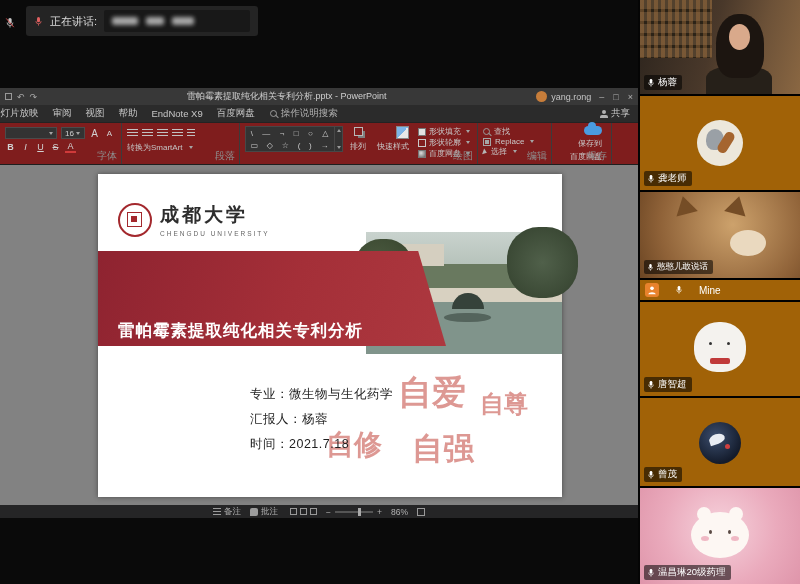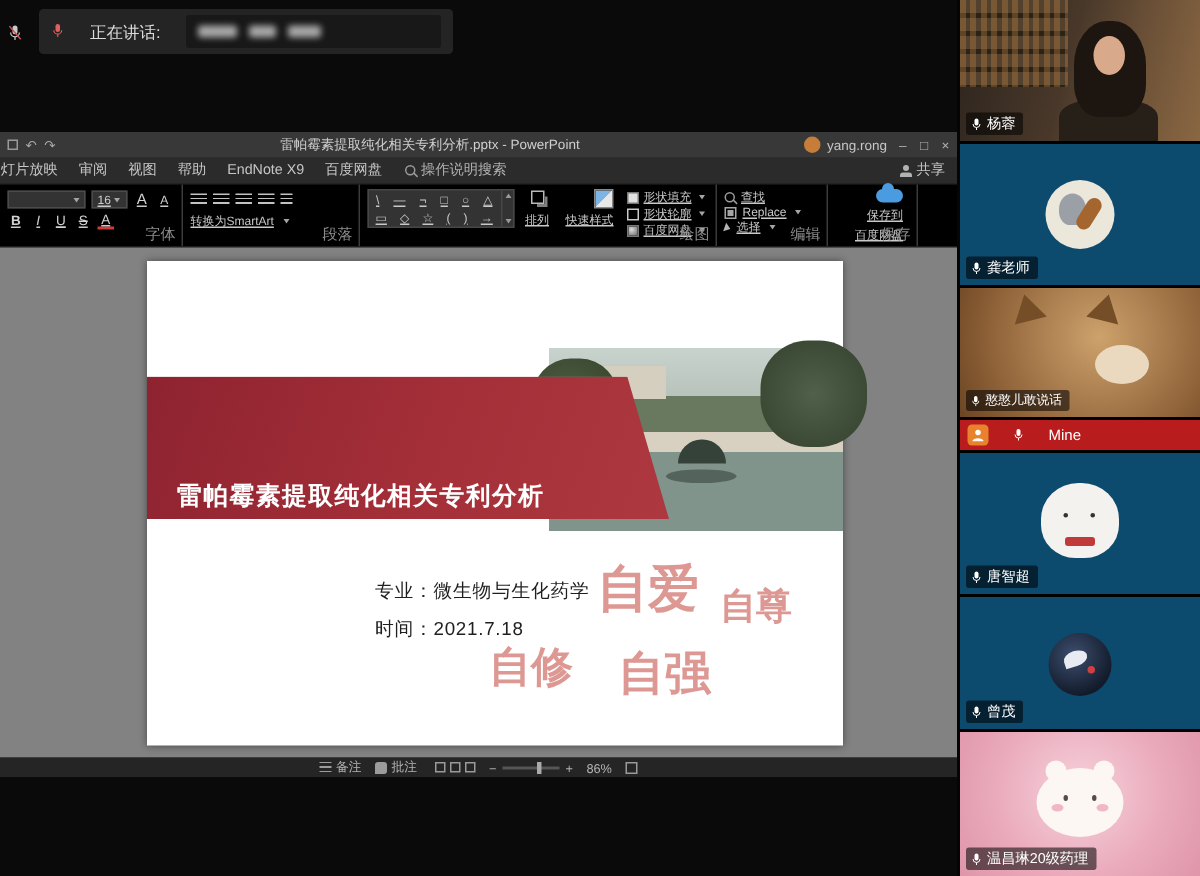--- a/index.html
+++ b/index.html
@@ -10,23 +10,23 @@
   }
   #stage { position:absolute; inset:0; width:800px; height:584px; background:#050505; }
 
   
   .main { position:absolute; left:0; top:0; width:638px; height:584px; background:#0a0a0a; }
 
   .edge-mic { position:absolute; left:5px; top:13px; color:#c9c9c9; }
   .mic { display:inline-block; vertical-align:middle; }
 
   .speakbar {
-    position:absolute; left:26px; top:6px; width:276px; height:30px;
+    position:absolute; left:26px; top:6px; width:232px; height:30px;
     background:#242424; border-radius:3px; display:flex; align-items:center;
-    padding:0 8px; gap:17px;
+    padding:0 8px; gap:7px;
   }
   .speakbar .sp-label { color:#dcdcdc; font-size:11px; white-space:nowrap; }
   .names-box { flex:1; height:22px; background:#181818; border-radius:2px; position:relative; overflow:hidden; }
   .scribble { position:absolute; top:7px; height:8px; background:#d8d8d8; filter:blur(2.2px); opacity:.75; border-radius:2px; }
 
   
   .ppt { position:absolute; left:0; top:88px; width:638px; height:430px; background:#2b2b2b; }
 
   .ppt-titlebar {
     height:17px; background:#383838; display:flex; align-items:center;
@@ -47,21 +47,21 @@
   .tab.clip { margin-left:-16px; }
   .mb-search { display:flex; align-items:center; gap:4px; margin-left:8px; color:#b2b2b2; white-space:nowrap; }
   .mag { width:7px; height:7px; border:1px solid #9a9a9a; border-radius:50%; position:relative; display:inline-block; }
   .mag::after { content:""; position:absolute; width:4px; height:1px; background:#9a9a9a; transform:rotate(45deg); right:-3px; bottom:-1px; }
   .mb-share { margin-left:auto; margin-right:8px; display:flex; align-items:center; gap:4px; white-space:nowrap; }
   .person-ico { width:7px; height:8px; position:relative; display:inline-block; }
   .person-ico::before { content:""; position:absolute; left:2px; top:0; width:4px; height:4px; border-radius:50%; background:#b2b2b2; }
   .person-ico::after { content:""; position:absolute; left:0; bottom:0; width:8px; height:3px; border-radius:2px 2px 0 0; background:#b2b2b2; }
 
   
-  .ribbon { height:42px; background:#000000; display:flex; border-bottom:1px solid #1e1e1e; font-size:8px; color:#c9c9c9;text-decoration:underline; }
+  .ribbon { height:42px; background:#7f1d1d; display:flex; border-bottom:1px solid #1e1e1e; font-size:8px; color:#c9c9c9; }
   .group { position:relative; border-right:1px solid #3b3b3b; padding:3px 5px 11px 5px; }
   .group-label { position:absolute; bottom:1px; left:0; right:4px; text-align:right; font-size:10px; color:#8d8d8d; }
   .rrow { display:flex; align-items:center; gap:4px; height:14px; }
   .fbox { background:#333; border:1px solid #4b4b4b; height:12px; display:inline-flex; align-items:center; padding:0 3px; color:#cfcfcf; font-size:8px; }
   .fbox.name { width:52px; }
   .fbox.size { width:24px; }
   .caret { display:inline-block; width:0; height:0; border-left:2.5px solid transparent; border-right:2.5px solid transparent; border-top:3px solid #a5a5a5; margin-left:2px; }
   .tg { font-size:9px; color:#d2d2d2; width:11px; text-align:center; display:inline-block; }
   .tg.b { font-weight:bold; } .tg.i { font-style:italic; } .tg.u { text-decoration:underline; } .tg.s { text-decoration:line-through; }
   .tg.acolor { border-bottom:2px solid #d03a3a; line-height:9px; }
@@ -135,23 +135,23 @@
   .notes-ico { background:repeating-linear-gradient(to bottom,#9c9c9c 0 1px,transparent 1px 3px); }
   .comments-ico { background:#9c9c9c; border-radius:2px 2px 2px 0; }
   .view-sq { width:7px; height:7px; border:1px solid #9a9a9a; display:inline-block; margin-left:3px; }
   .zoomer { display:flex; align-items:center; gap:4px; }
   .ztrack { width:38px; height:2px; background:#555; position:relative; display:inline-block; }
   .zthumb { position:absolute; left:60%; top:-3px; width:3px; height:8px; background:#aaa; }
   .fit-ico { width:8px; height:8px; border:1px solid #9a9a9a; display:inline-block; }
 
   
   .sidebar { position:absolute; left:640px; top:0; width:160px; height:584px; background:#000; display:flex; flex-direction:column; gap:2px; }
-  .tile { position:relative; width:160px; overflow:hidden; background:#0c4a6e; flex:0 0 auto; }
+  .tile { position:relative; width:160px; overflow:hidden; background:#a16207; flex:0 0 auto; }
   .t1 { height:94px; } .t2 { height:94px; } .t3 { height:86px; } .t4 { height:94px; } .t5 { height:88px; } .t6 { flex:1 1 auto; }
-  .self-strip { height:20px; background:#b91c1c; display:flex; align-items:center; gap:16px; padding:0 5px; flex:0 0 auto; }
+  .self-strip { height:20px; background:#a16207; display:flex; align-items:center; gap:16px; padding:0 5px; flex:0 0 auto; }
 
   .name-tag { position:absolute; left:4px; bottom:4px; display:flex; align-items:center; gap:3px;
     background:rgba(0,0,0,.55); color:#fff; font-size:9.5px; padding:1px 5px 1px 3px; border-radius:2px; max-width:150px; white-space:nowrap; }
   .name-tag.blurry { filter:blur(.4px); font-size:8.5px; }
 
   
   .scene-video { background:linear-gradient(105deg,#2c241d 0%,#49382a 45%,#6d5238 72%,#8a6742 100%); position:absolute; inset:0; }
   .shelf { position:absolute; left:0; top:0; width:72px; height:58px;
     background:repeating-linear-gradient(to right, rgba(190,130,70,.35) 0 4px, rgba(0,0,0,0) 4px 7px),
                repeating-linear-gradient(to bottom,#53412d 0 9px,#2c2317 9px 12px); }
@@ -379,34 +379,44 @@
             <span>百度网盘</span>
           </div>
           <div class="group-label">保存</div>
         </div>
 
       </div>
 
       <div class="canvas">
         <div class="slide">
 
+          <div class="logo">
+            <div class="seal">
+                <div class="seal-core"></div>
+              </div>
+            <div>
+              <div class="uni-cn">成都大学</div>
+              <div class="uni-en">CHENGDU UNIVERSITY</div>
+            </div>
+          </div>
 
           <div class="photo">
             <div class="ph-building"></div>
             <div class="ph-foliage-l"></div>
             <div class="ph-foliage-r"></div>
             <div class="ph-arch"></div>
             <div class="ph-reflect"></div>
           </div>
 
           <div class="band"></div>
           <div class="slide-title">雷帕霉素提取纯化相关专利分析</div>
 
           <div class="info">
             <div>专业：微生物与生化药学</div>
+            <div>汇报人：杨蓉</div>
             <div>时间：2021.7.18</div>
           </div>
 
           <span class="wm wm1">自爱</span>
           <span class="wm wm2">自尊</span>
           <span class="wm wm3">自修</span>
           <span class="wm wm4">自强</span>
         </div>
       </div>
 

